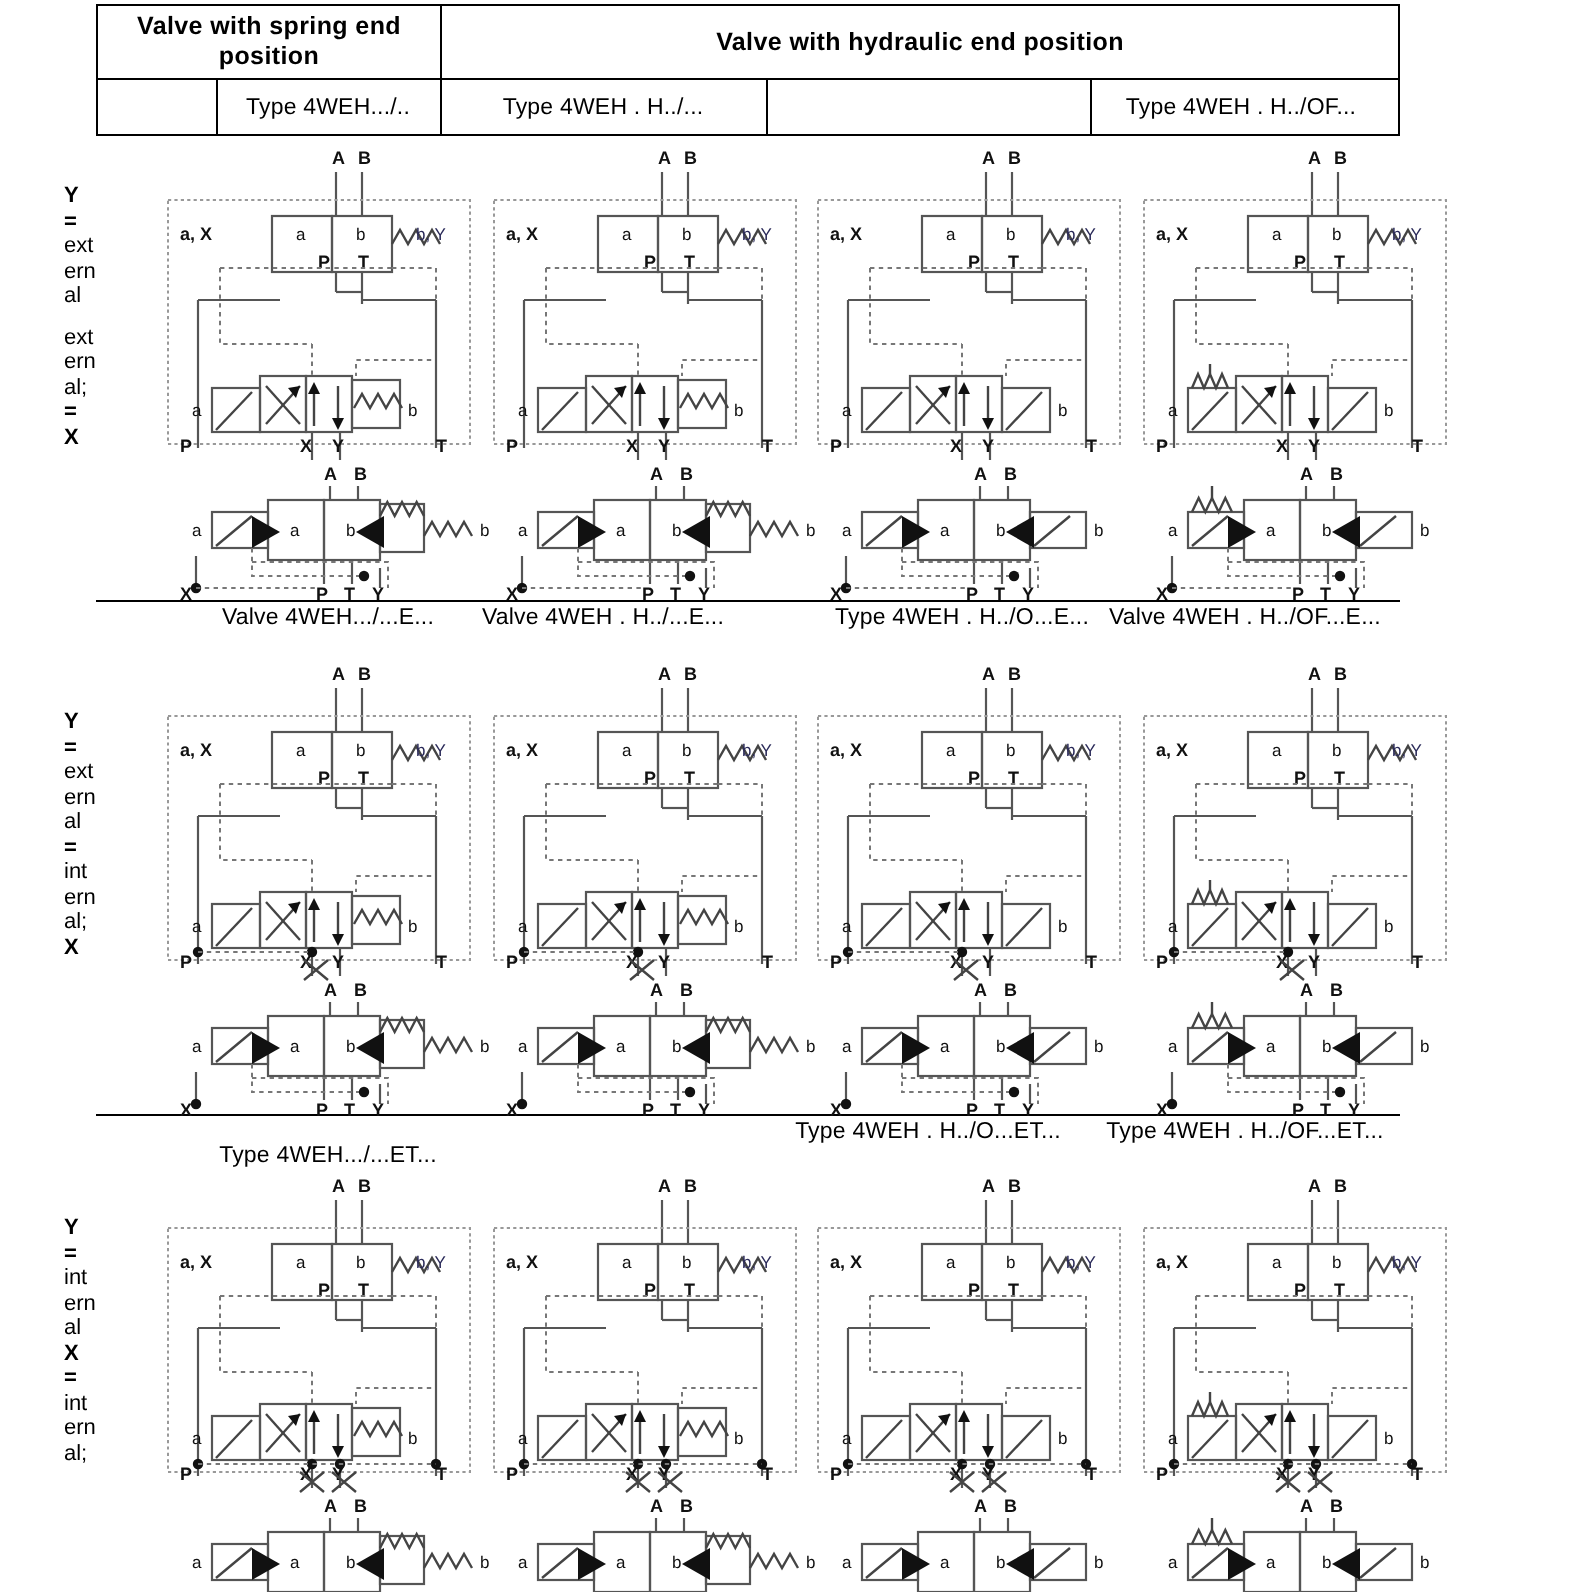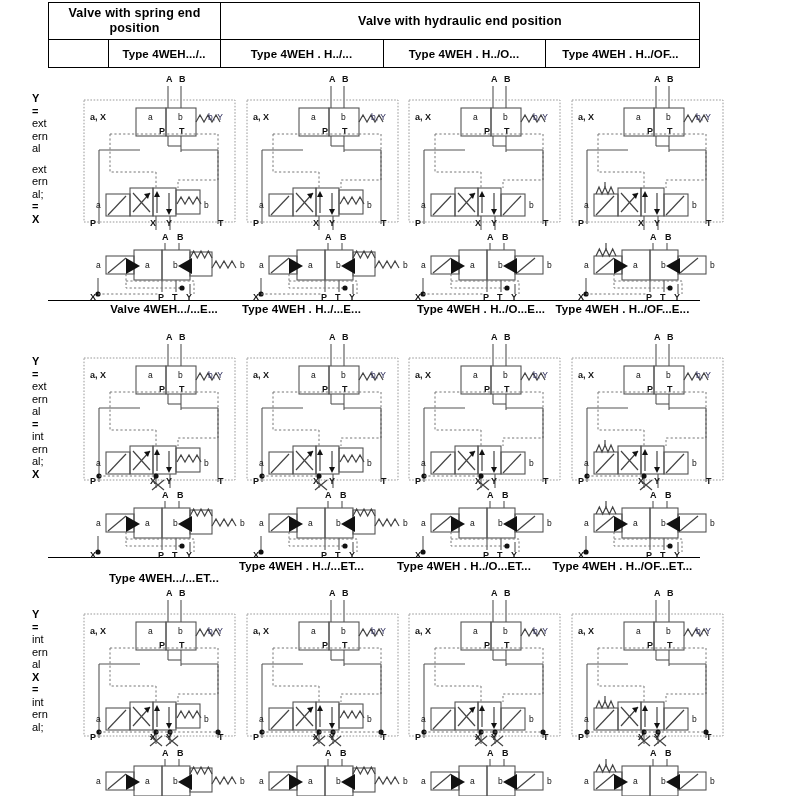--- a/index.html
+++ b/index.html
@@ -5,21 +5,21 @@
   html,body{margin:0;padding:0;background:#fff;}
   body{width:793px;height:796px;font-family:"Liberation Sans",sans-serif;color:#000;position:relative;overflow:hidden;}
   .sheet{position:absolute;left:0;top:0;width:793px;height:796px;}
 
   
   .frame{position:absolute;border:1px solid #000;box-sizing:border-box;}
 
   .hdr{position:absolute;box-sizing:border-box;display:flex;align-items:center;justify-content:center;
        text-align:center;font-weight:bold;font-size:12.5px;line-height:15px;letter-spacing:.2px;}
   .typehdr{position:absolute;box-sizing:border-box;display:flex;align-items:center;justify-content:center;
-       text-align:center;font-weight:bold;font-size:11.5px;line-height:14px;letter-spacing:.1px;}
+       text-align:center;font-weight:normal;font-size:11.5px;line-height:14px;letter-spacing:.1px;}
 
   .vline{position:absolute;width:1px;background:#000;}
   .hline{position:absolute;height:1px;background:#000;}
 
   
   .stub{position:absolute;width:30px;font-size:11px;line-height:12.5px;font-weight:bold;
         text-align:left;color:#000;}
   .stub span{display:block;}
   .stub .w{font-weight:normal;}
 
@@ -50,33 +50,31 @@
 
   <div class="hline" style="left:49px;top:39px;width:650px;"></div>
 
   <div class="vline" style="left:220px;top:3px;height:64px;"></div>
   <div class="vline" style="left:383px;top:40px;height:27px;"></div>
   <div class="vline" style="left:545px;top:40px;height:27px;"></div>
   <div class="vline" style="left:108px;top:40px;height:27px;"></div>
 
   <div class="typehdr" style="left:109px;top:41px;width:110px;height:26px;">Type 4WEH.../..</div>
   <div class="typehdr" style="left:221px;top:41px;width:161px;height:26px;">Type 4WEH . H../...</div>
-  <div class="typehdr" style="left:384px;top:41px;width:160px;height:26px;">Type 4WEH . H../O...</div>
   <div class="typehdr" style="left:544px;top:41px;width:153px;height:26px;">Type 4WEH . H../OF...</div>
 
   <div class="hline" style="left:48px;top:300px;width:652px;"></div>
   <div class="hline" style="left:48px;top:557px;width:652px;"></div>
 
   <div class="typehdr" style="left:109px;top:301px;width:110px;height:16px;">Valve 4WEH.../...E...</div>
-  <div class="typehdr" style="left:221px;top:301px;width:161px;height:16px;">Type 4WEH . H../...E...</div>
+  <div class="typehdr" style="left:221px;top:301px;width:161px;height:16px;">Valve 4WEH . H../...E...</div>
   <div class="typehdr" style="left:401px;top:301px;width:160px;height:16px;">Type 4WEH . H../O...E...</div>
-  <div class="typehdr" style="left:546px;top:301px;width:153px;height:16px;">Type 4WEH . H../OF...E...</div>
+  <div class="typehdr" style="left:546px;top:301px;width:153px;height:16px;">Valve 4WEH . H../OF...E...</div>
 
   <div class="typehdr" style="left:109px;top:570px;width:110px;height:16px;">Type 4WEH.../...ET...</div>
-  <div class="typehdr" style="left:221px;top:558px;width:161px;height:16px;">Type 4WEH . H../...ET...</div>
   <div class="typehdr" style="left:384px;top:558px;width:160px;height:16px;">Type 4WEH . H../O...ET...</div>
   <div class="typehdr" style="left:546px;top:558px;width:153px;height:16px;">Type 4WEH . H../OF...ET...</div>
 
   <div class="stub" style="left:32px;top:92px;">
     <span>Y</span>
     <span>=</span>
     <span class="w">ext</span>
     <span class="w">ern</span>
     <span class="w">al</span>
     <span class="w" style="margin-top:8px">ext</span>

